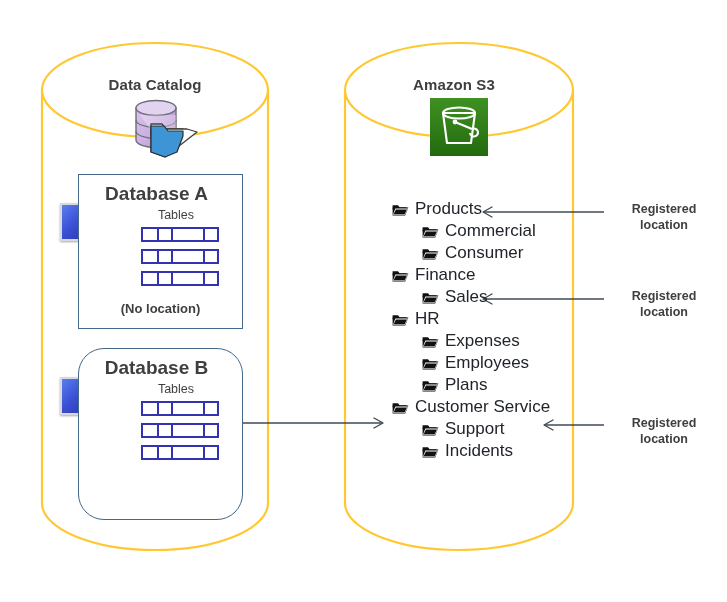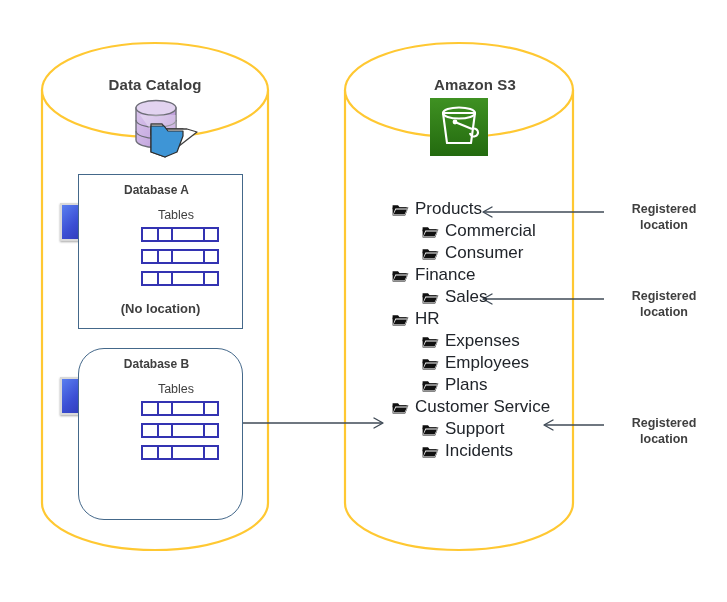--- a/index.html
+++ b/index.html
@@ -32,38 +32,38 @@
   .cyl-title {
     position: absolute;
     text-align: center;
     font-size: 15px;
     font-weight: bold;
     color: #3f3f3f;
     letter-spacing: 0.1px;
     white-space: nowrap;
   }
   #dc-title { left: 45px; top: 76px; width: 220px; }
-  #s3-title { left: 364px; top: 76px; width: 222px; }
+  #s3-title { left: 343px; top: 76px; width: 222px; }
 
   
   .db-box {
     position: absolute;
     border: 1px solid #44688a;
     background: #ffffff;
     box-sizing: border-box;
   }
   #db-a-box { left: 78px; top: 174px; width: 165px; height: 155px; }
   #db-b-box { left: 78px; top: 348px; width: 165px; height: 172px; border-radius: 26px; }
 
   .db-title {
     position: absolute;
     left: 0; right: 8px;
     top: 8px;
     text-align: center;
-    font-size: 12px;
+    font-size: 19px;
     font-weight: bold;
     color: #3f3f3f;
     white-space: nowrap;
   }
   .db-tables-label {
     position: absolute;
     left: 42px;
     width: 110px;
     text-align: center;
     top: 33px;

